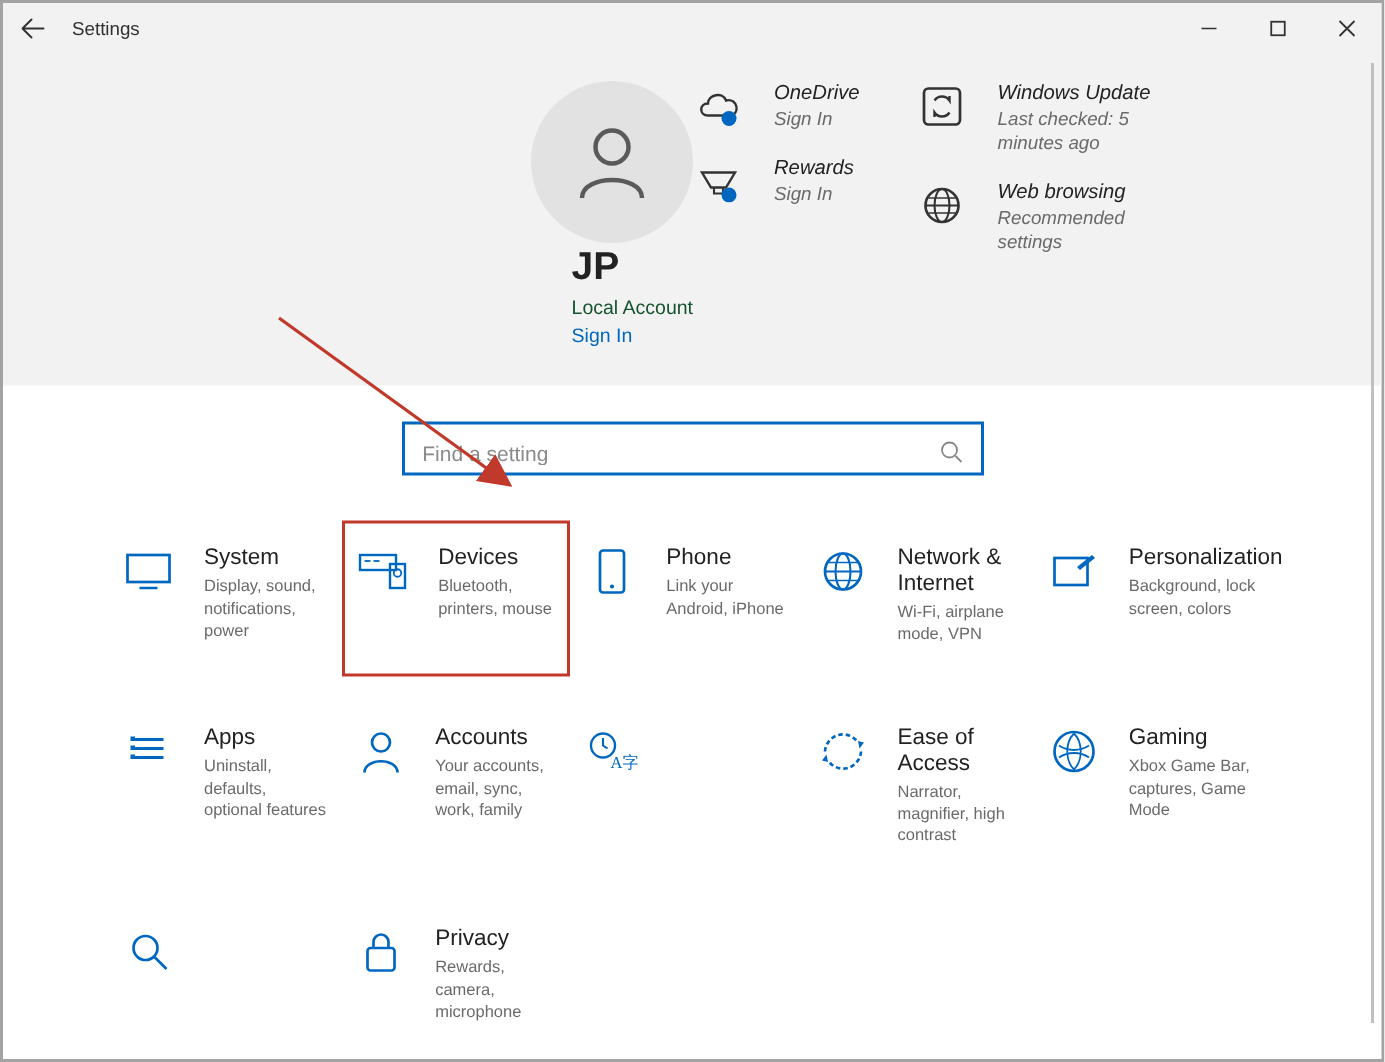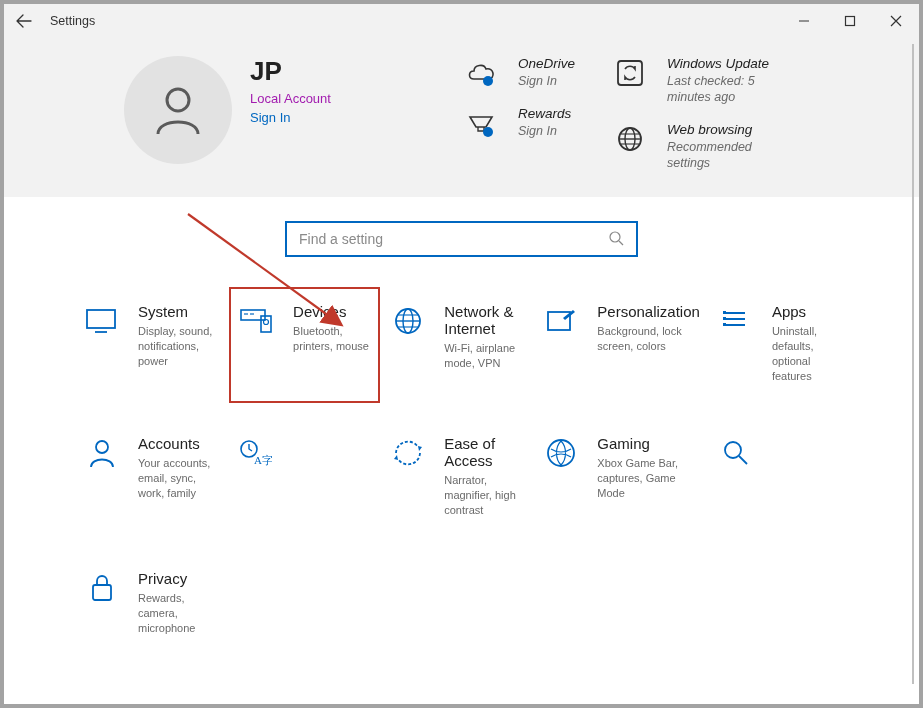--- a/index.html
+++ b/index.html
@@ -1,51 +1,51 @@
 <!DOCTYPE html>
 <html><head>
 <meta charset="utf-8">
 <style>
   * { box-sizing: border-box; }
   html, body { margin:0; padding:0; font-family: "Segoe UI", Arial, sans-serif; font-size:14px; color:#323232; background:#fff; }
   .window {
-    width: 923px; height: 708px; position: relative; border:4px solid #a3a3a3; overflow:hidden; background:#fff;
+    width: 923px; height: 708px; position: relative; border:2px solid #a3a3a3; overflow:hidden; background:#fff;
   }
   .titlebar {
     height: 34px; background:#f2f2f2; display:flex; align-items:center; font-size:12.5px; color:#323232;
   }
   .titlebar .back {
     width: 40px; height:34px; display:flex; align-items:center; justify-content:center;
   }
   .titlebar .title { padding-left: 6px; flex:1; }
   .winbtns { display:flex; }
   .winbtn { width: 46px; height:34px; display:flex; align-items:center; justify-content:center; }
 
   .header {
     background:#f2f2f2; padding: 18px 40px 26px 120px; display:flex; align-items:flex-start;
   }
-  .user-block { display:flex; align-items:flex-start; width: 340px; }
+  .user-block { display:flex; align-items:flex-end; width: 340px; flex-direction: column; }
   .avatar {
     width:108px; height:108px; border-radius:50%; background:#e2e2e2; display:flex; align-items:center; justify-content:center;
   }
   .user-text { margin-left:18px; }
   .user-name { font-size:26px; font-weight:600; color:#222; }
-  .user-type { font-size:13px; color:#a21caf; margin-top:4px; }
+  .user-type { font-size:13px; color:#14532d; margin-top:4px; }
   .user-signin { font-size:13px; color:#0067c0; margin-top:4px; cursor:pointer; }
 
   .info-cards { display:flex; flex:1; gap:38px; }
   .info-col { display:flex; flex-direction:column; gap:16px; }
   .info-card { display:flex; align-items:flex-start; gap:20px;font-style:italic; }
   .info-icon { width:34px; height:34px; display:flex; align-items:center; justify-content:center; }
   .info-title { font-size:13.5px; color:#222; }
   .info-sub { font-size:12.5px; color:#6a6a6a; margin-top:2px; line-height:1.3; max-width: 120px; }
 
   .searchbar-wrap { display:flex; justify-content:center; padding: 24px 0 14px 0; }
   .searchbar {
-    width: 353px; height: 36px; border:2px solid #0067c0; display:flex; align-items:center; padding: 16px 10px;
+    width: 388px; height: 36px; border:2px solid #0067c0; display:flex; align-items:flex-end; padding: 4px 10px;
     font-size:14px; color:#888;
   }
   .searchbar input {
     flex:1; border:none; outline:none; font-size:14px; font-family:inherit; color:#333; background:transparent;
   }
   .searchbar input::placeholder { color:#8a8a8a; }
   .searchbar .sicon { width:18px; height:18px; }
 
   .categories {
     padding: 28px 62px 10px 76px; display:grid; grid-template-columns: repeat(5, 1fr); column-gap: 10px; row-gap: 44px;
@@ -210,20 +210,32 @@
           <rect x="22" y="10" width="10" height="16" stroke="#0067c0" stroke-width="1.6" fill="none"></rect>
           <circle cx="27" cy="16" r="2.5" stroke="#0067c0" stroke-width="1.2" fill="none"></circle>
         </svg>
       </div>
       <div>
         <div class="cat-title">Devices</div>
         <div class="cat-sub">Bluetooth, printers, mouse</div>
       </div>
     </div>
 
+    <div class="cat">
+      <div class="cat-icon">
+        <svg width="24" height="32" viewBox="0 0 24 32">
+            <rect x="4" y="2" width="16" height="28" rx="2" stroke="#0067c0" stroke-width="1.8" fill="none"></rect>
+            <circle cx="12" cy="26" r="1.4" fill="#0067c0"></circle>
+          </svg>
+      </div>
+      <div>
+        <div class="cat-title">Phone</div>
+        <div class="cat-sub">Link your Android, iPhone</div>
+      </div>
+    </div>
 
     <div class="cat">
       <div class="cat-icon">
         <svg width="32" height="32" viewBox="0 0 32 32">
             <circle cx="16" cy="16" r="12" stroke="#0067c0" stroke-width="1.8" fill="none"></circle>
             <ellipse cx="16" cy="16" rx="5" ry="12" stroke="#0067c0" stroke-width="1.4" fill="none"></ellipse>
             <line x1="4" y1="16" x2="28" y2="16" stroke="#0067c0" stroke-width="1.4"></line>
             <line x1="6" y1="10" x2="26" y2="10" stroke="#0067c0" stroke-width="1.1"></line>
             <line x1="6" y1="22" x2="26" y2="22" stroke="#0067c0" stroke-width="1.1"></line>
           </svg>

